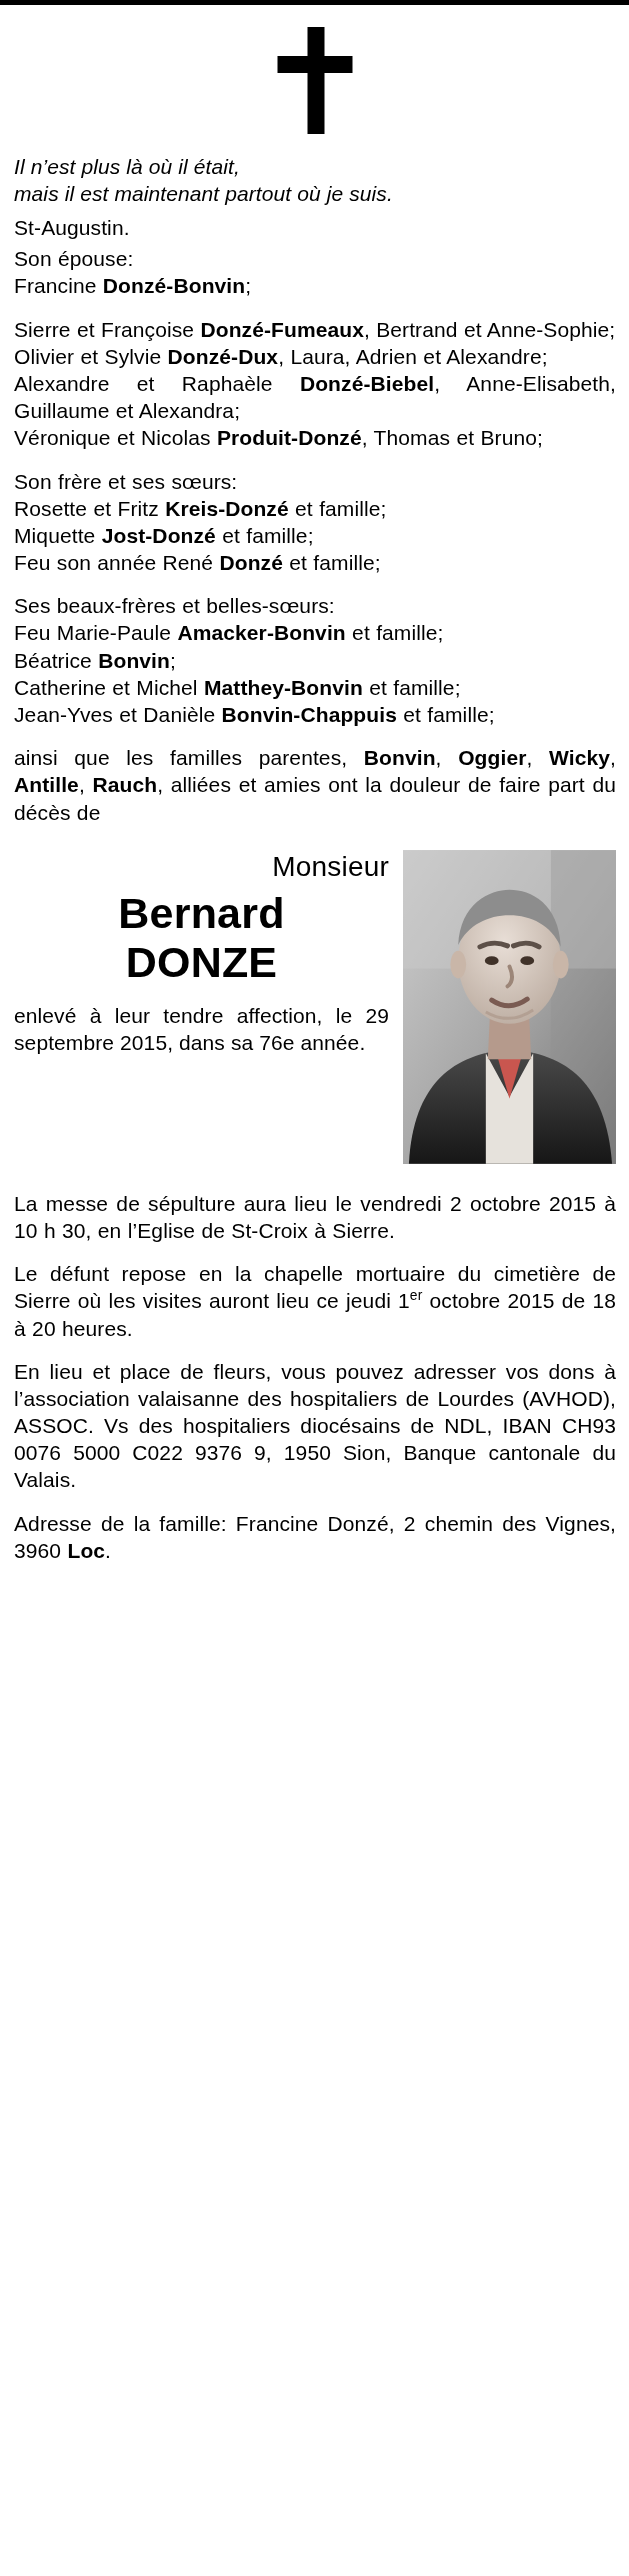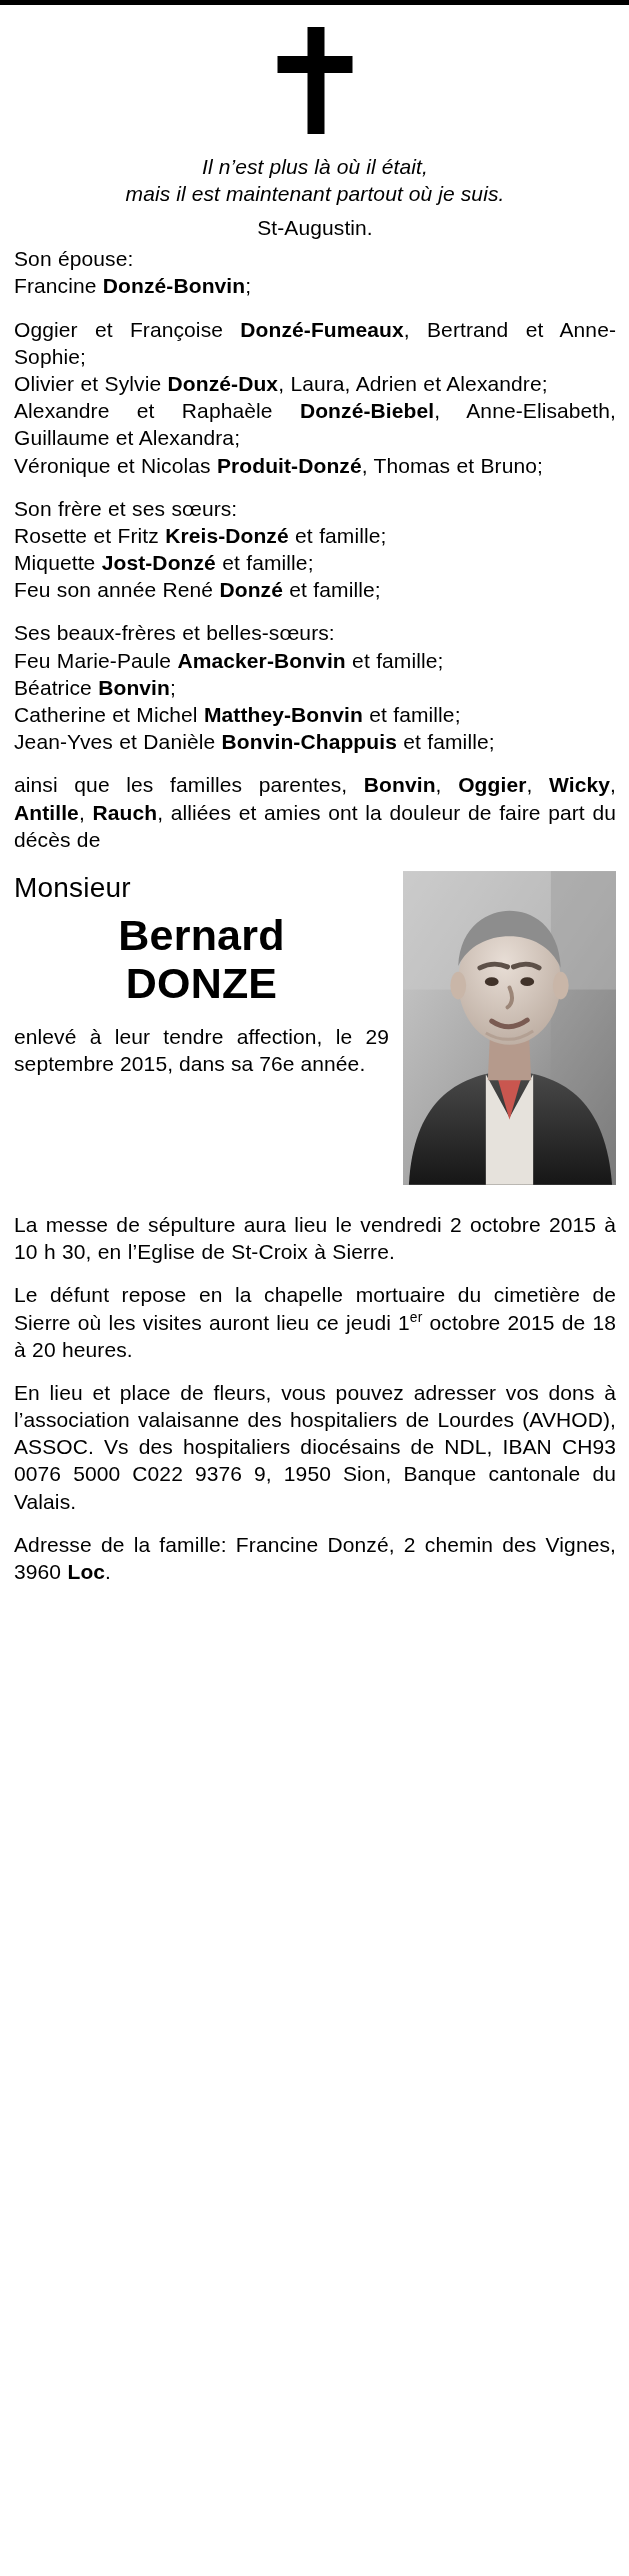--- a/index.html
+++ b/index.html
@@ -55,21 +55,21 @@
     top: 29px;
     width: 75px;
     height: 17px;
     background: #000;
   }
 
   .quote {
     font-style: italic;
     font-size: 21px;
     line-height: 1.29;
-    text-align: center;
+    text-align: left;
     margin: 0 0 4px 0;
     letter-spacing: 0.1px;
   }
   .quote .src {
     font-style: normal;
     display: block;
     margin-top: 7px;
   }
 
   .block {
@@ -99,22 +99,22 @@
     overflow: hidden;
   }
   .portrait svg { display: block; }
   .name-col {
     width: 375px;
     padding-right: 4px;
   }
   .mons {
     font-size: 28px;
     line-height: 1.2;
-    text-align: left;
-    margin: 18px 0 6px 0;
+    text-align: right;
+    margin: 24px 0 6px 0;
     letter-spacing: 0.2px;
   }
   .bigname {
     font-size: 43px;
     font-weight: bold;
     line-height: 1.12;
     text-align: center;
     margin: 0 0 16px 0;
     letter-spacing: 0.2px;
   }
@@ -146,21 +146,21 @@
     <span>mais il est maintenant partout où je suis.</span>
     <span class="src">St-Augustin.</span>
   </div>
 
   <div id="sections-host">
       <div class="block">
         <div>Son épouse:</div>
         <div><span>Francine </span><b>Donzé-Bonvin</b><span>;</span></div>
       </div>
       <div class="block">
-        <div><span>Oggier et Françoise </span><b>Donzé-Fumeaux</b><span>, Bertrand et Anne-Sophie;</span></div>
+        <div><span>Sierre et Françoise </span><b>Donzé-Fumeaux</b><span>, Bertrand et Anne-Sophie;</span></div>
         <div><span>Olivier et Sylvie </span><b>Donzé-Dux</b><span>, Laura, Adrien et Alexandre;</span></div>
         <div><span>Alexandre et Raphaèle </span><b>Donzé-Biebel</b><span>, Anne-Elisabeth, Guillaume et Alexandra;</span></div>
         <div><span>Véronique et Nicolas </span><b>Produit-Donzé</b><span>, Thomas et Bruno;</span></div>
       </div>
       <div class="block">
         <div>Son frère et ses sœurs:</div>
         <div><span>Rosette et Fritz </span><b>Kreis-Donzé</b><span> et famille;</span></div>
         <div><span>Miquette </span><b>Jost-Donzé</b><span> et famille;</span></div>
         <div><span>Feu son année René </span><b>Donzé</b><span> et famille;</span></div>
       </div>

